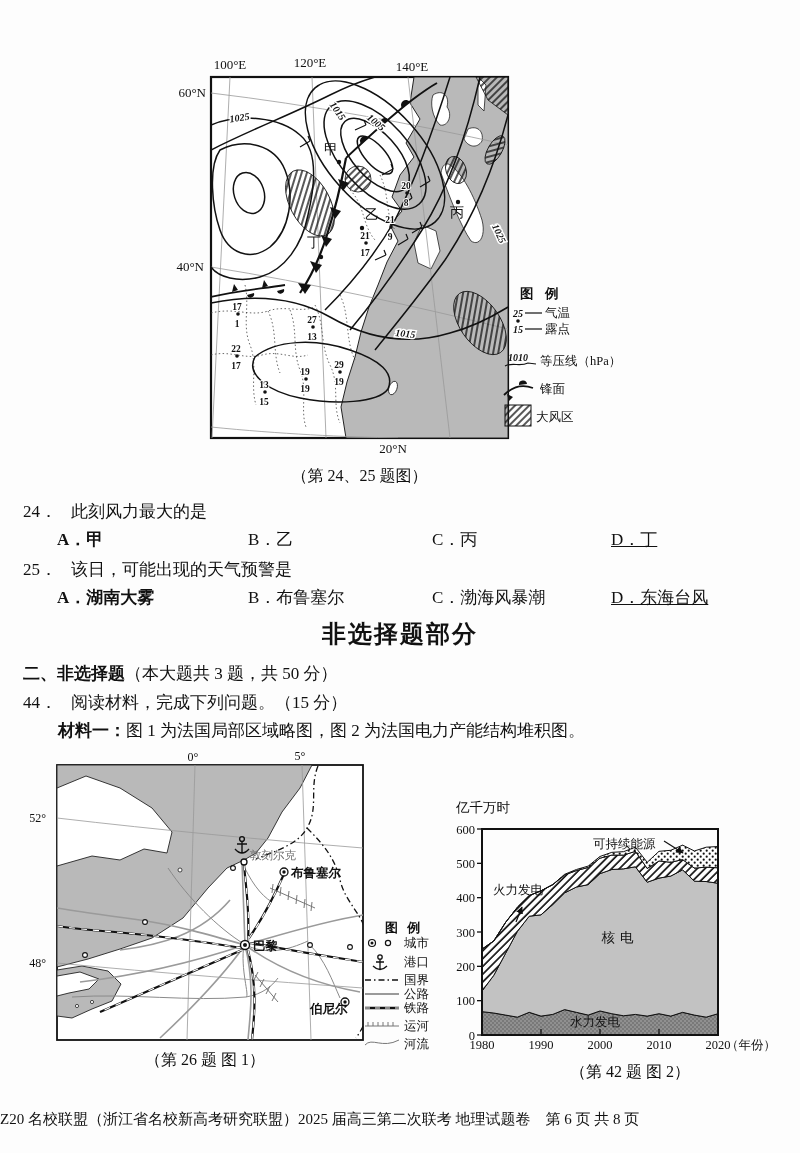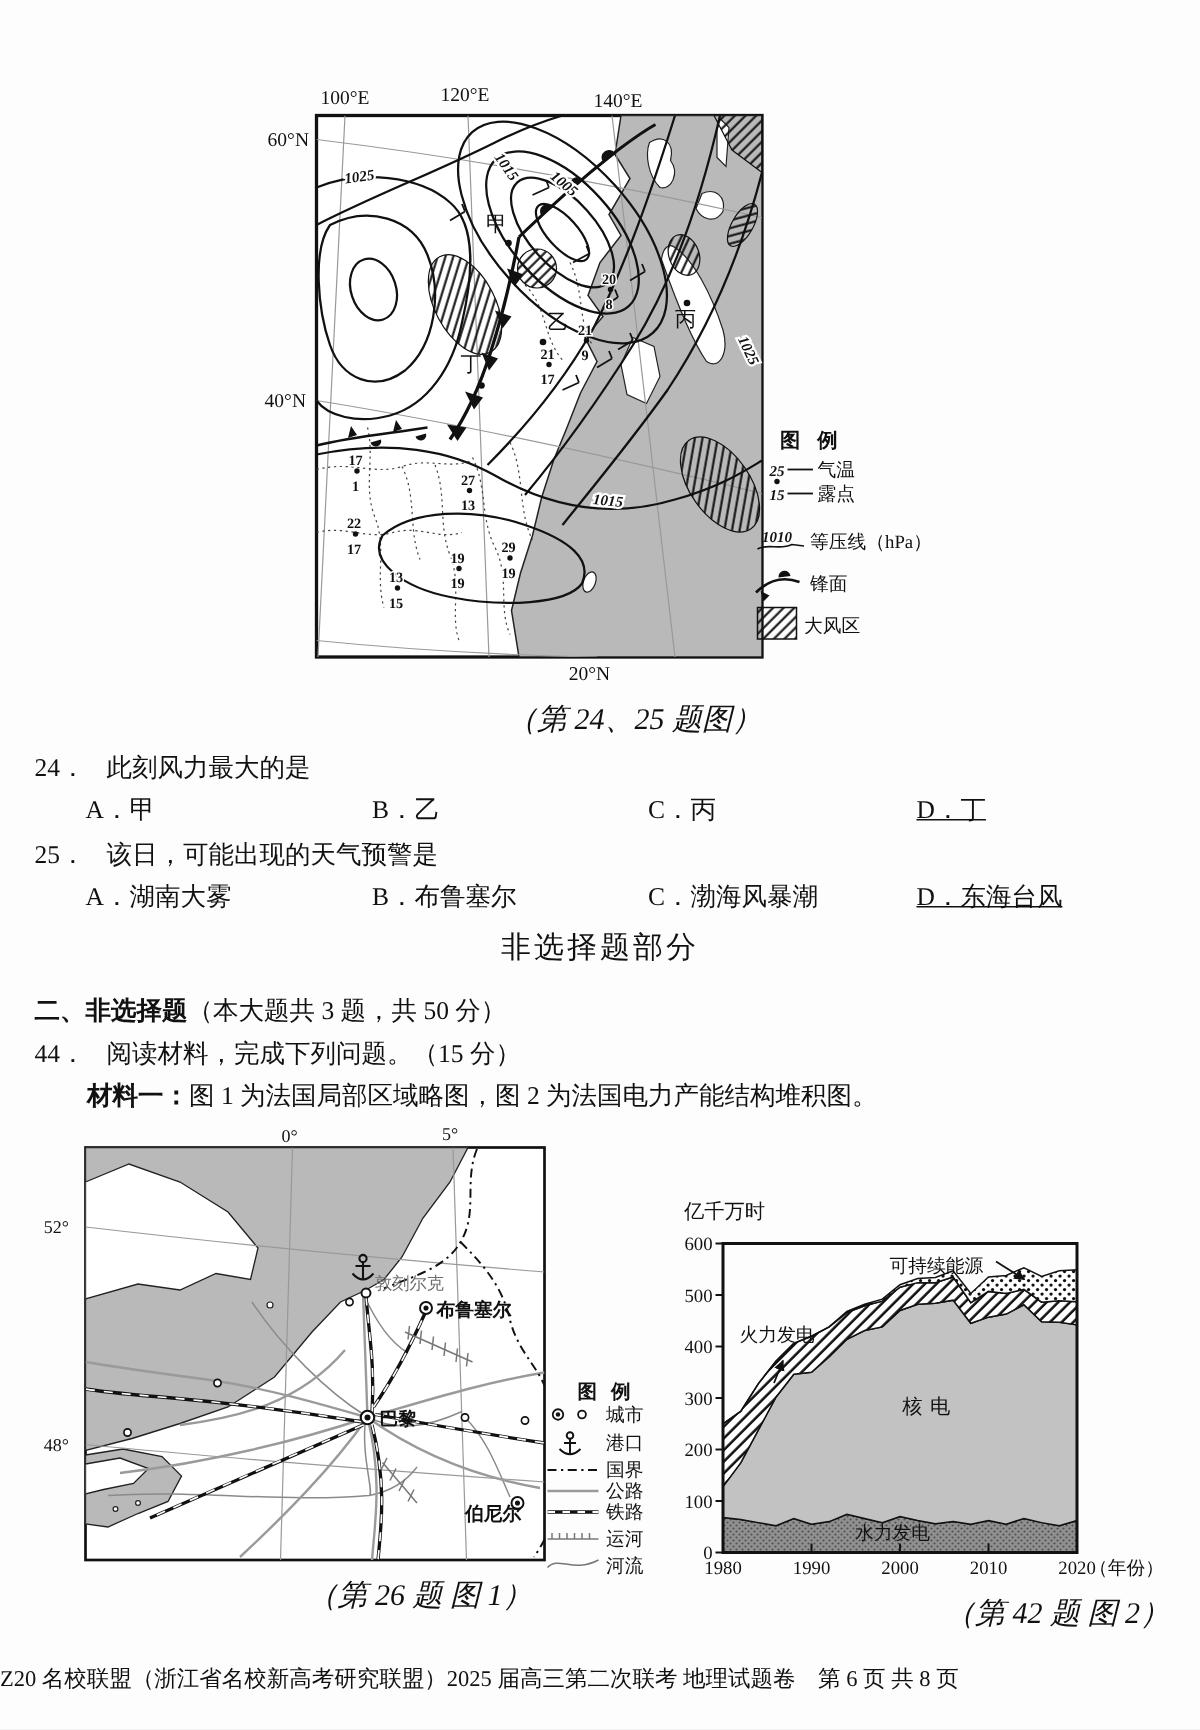--- a/index.html
+++ b/index.html
@@ -17,27 +17,27 @@
   .lgn{font-size:10px;font-weight:bold;font-style:italic;}
   
   .frco{font-size:12px;}
   .city-bold{font-size:12.5px;font-weight:bold;}
   .city-faint{font-size:11.5px;fill:#6e6e6e;}
   
   .tick{font-size:12.5px;}
   .chlab{font-size:12.5px;}
   .chbig{font-size:13.5px;letter-spacing:5px;}
   
-  .caption{font-size:20px;text-align:right;font-style:italic;}
+  .caption{font-size:16px;text-align:center;}
   .q{font-size:17px;white-space:nowrap;}
   .qnum{margin-right:14px;}
   .optrow{height:24px;}
   .opt{position:absolute;top:0;font-size:17px;white-space:nowrap;}
-  .o0{left:0;} .o1{left:191px;} .o2{left:375px;} .o3{left:554px;text-decoration:underline;}
-  .sechead{width:800px;text-align:center;font-size:20px;font-weight:normal;letter-spacing:2px;}
+  .o0{left:0;font-weight:bold;} .o1{left:191px;} .o2{left:375px;} .o3{left:554px;text-decoration:underline;}
+  .sechead{width:800px;text-align:center;font-size:24px;font-weight:bold;letter-spacing:2px;}
   .bold{font-weight:bold;}
   .footer{width:800px;font-size:15px;}
 </style>
 </head>
 <body>
 
 <div class="page">
 
   <svg class="abs" style="left:150px;top:55px" width="530" height="410" viewBox="0 0 530 410">
     <defs>

